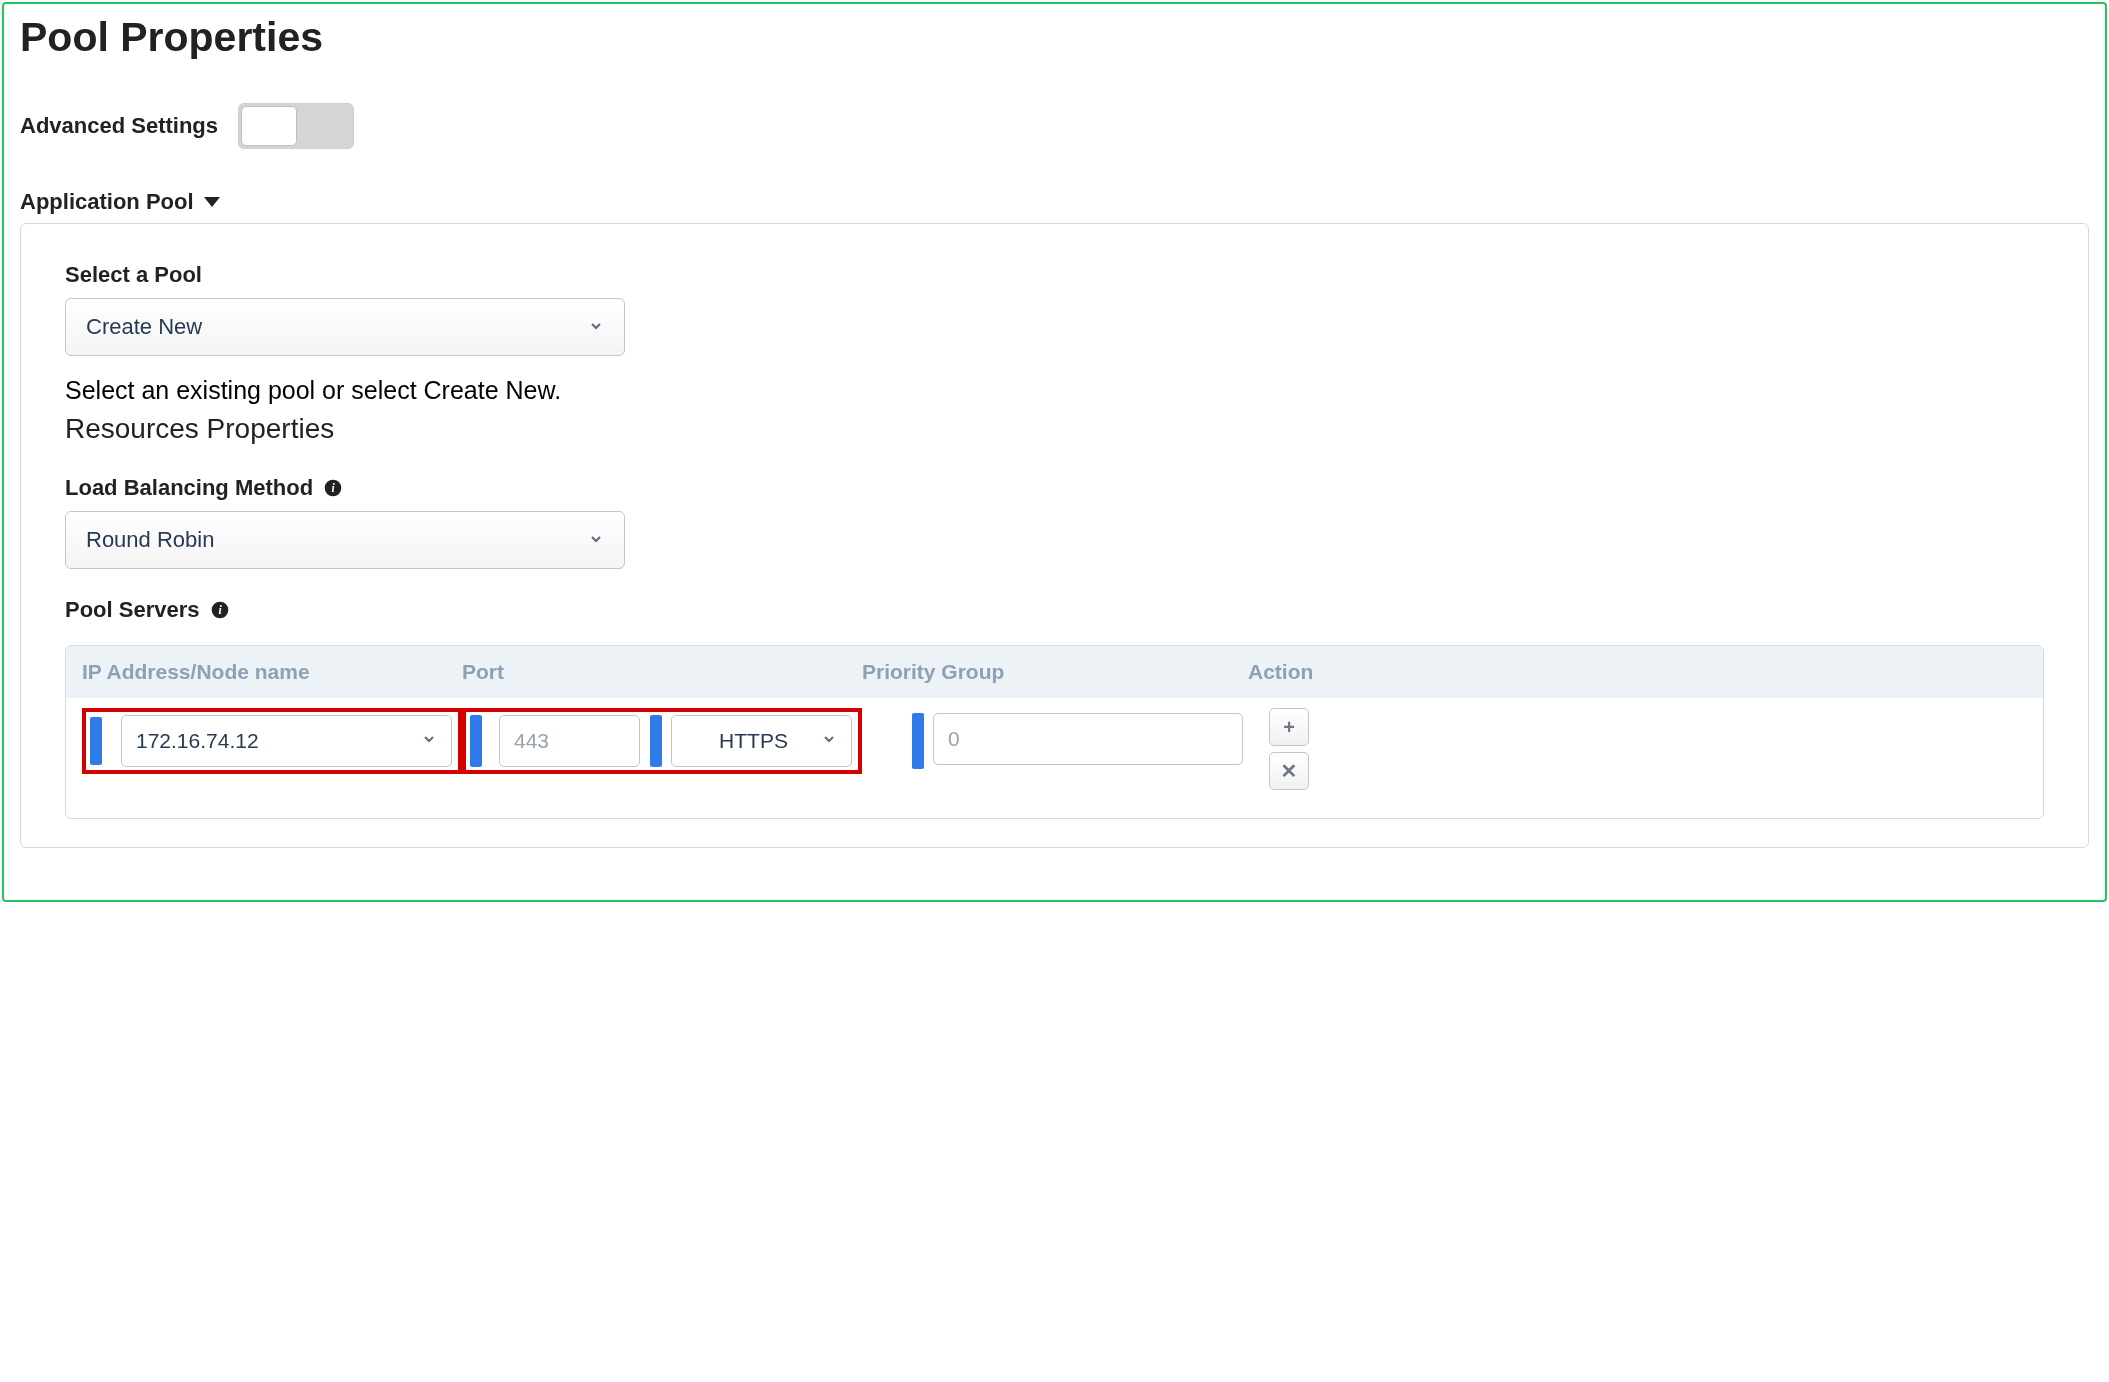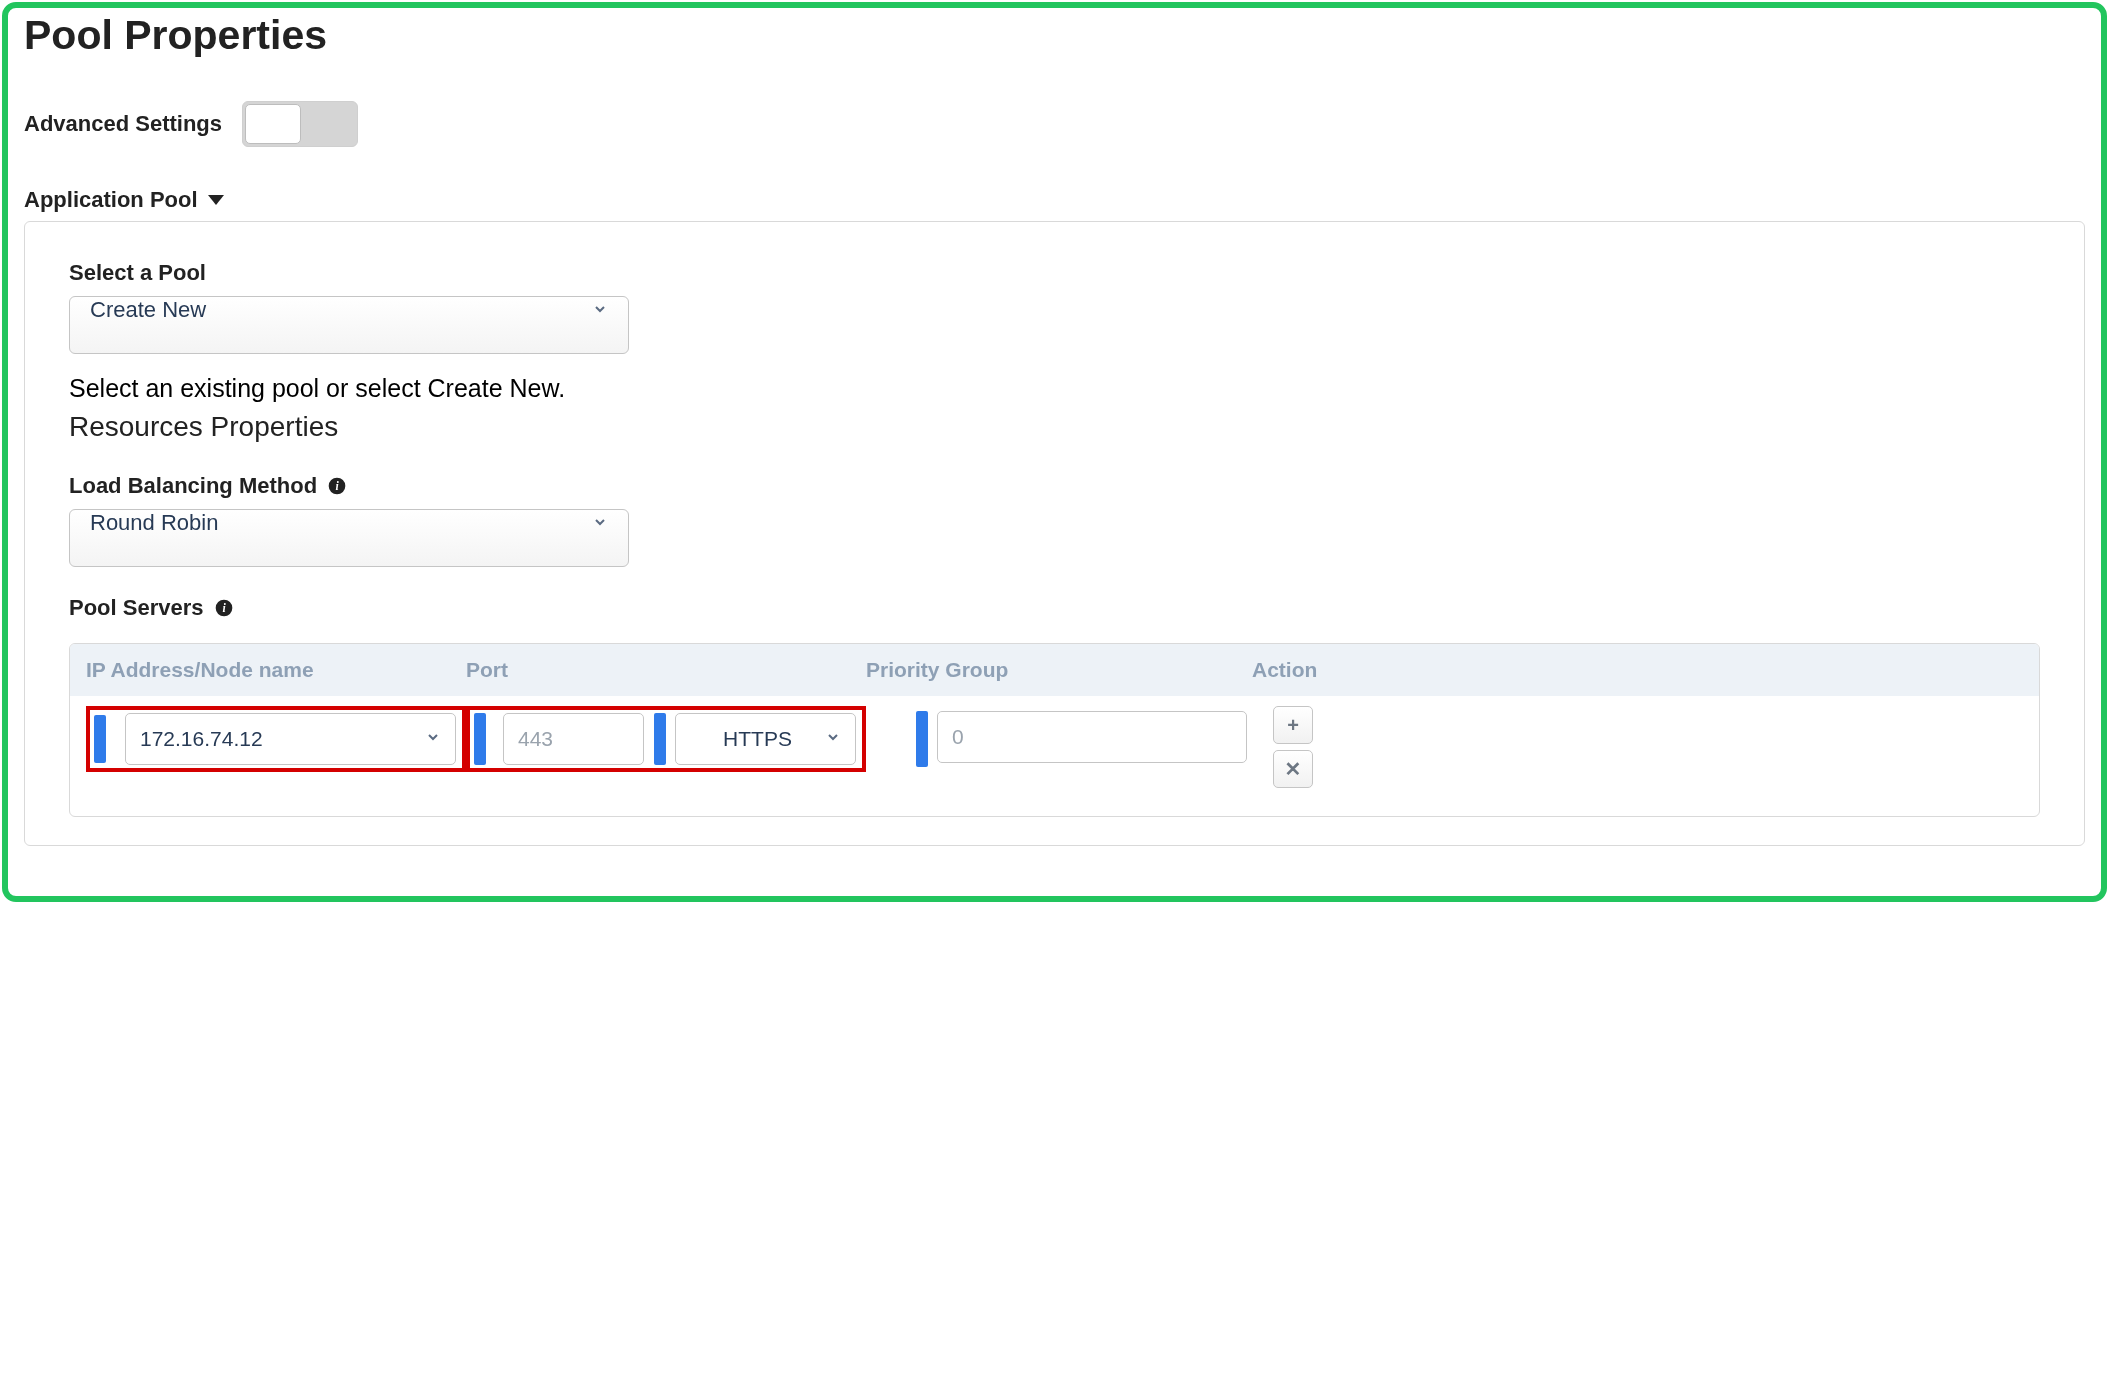--- a/index.html
+++ b/index.html
@@ -1,22 +1,22 @@
 <!DOCTYPE html>
 <html><head>
 <meta charset="utf-8">
 <style>
   * { box-sizing: border-box; margin: 0; padding: 0; }
   html, body { font-family: Arial, Helvetica, sans-serif; color: #222; }
   body { padding: 2px; }
 
   .outer-panel {
-    border: 6px solid #22c55e;
-    border-radius: 14px;
-    padding: 4px 16px 22px 16px;
+    border: 2px solid #22c55e;
+    border-radius: 4px;
+    padding: 10px 16px 22px 16px;
     min-height: 900px;
     position: relative;
   }
 
   .page-title {
     font-size: 41px;
     font-weight: 700;
     margin-bottom: 42px;
   }
 
@@ -89,20 +89,21 @@
   }
   .info-icon svg { width: 20px; height: 20px; }
 
   .select-box {
     width: 560px;
     height: 58px;
     border: 1px solid #c5c5c5;
     border-radius: 6px;
     background: linear-gradient(#ffffff, #f4f4f4);
     display: flex;
+    align-items: center;
     justify-content: space-between;
     padding: 0 20px;
     font-size: 22px;
     color: #273a55;
     cursor: pointer;
   }
   .select-box .chev { color: #5b6b82; }
 
   .helper-text {
     font-size: 25px;

